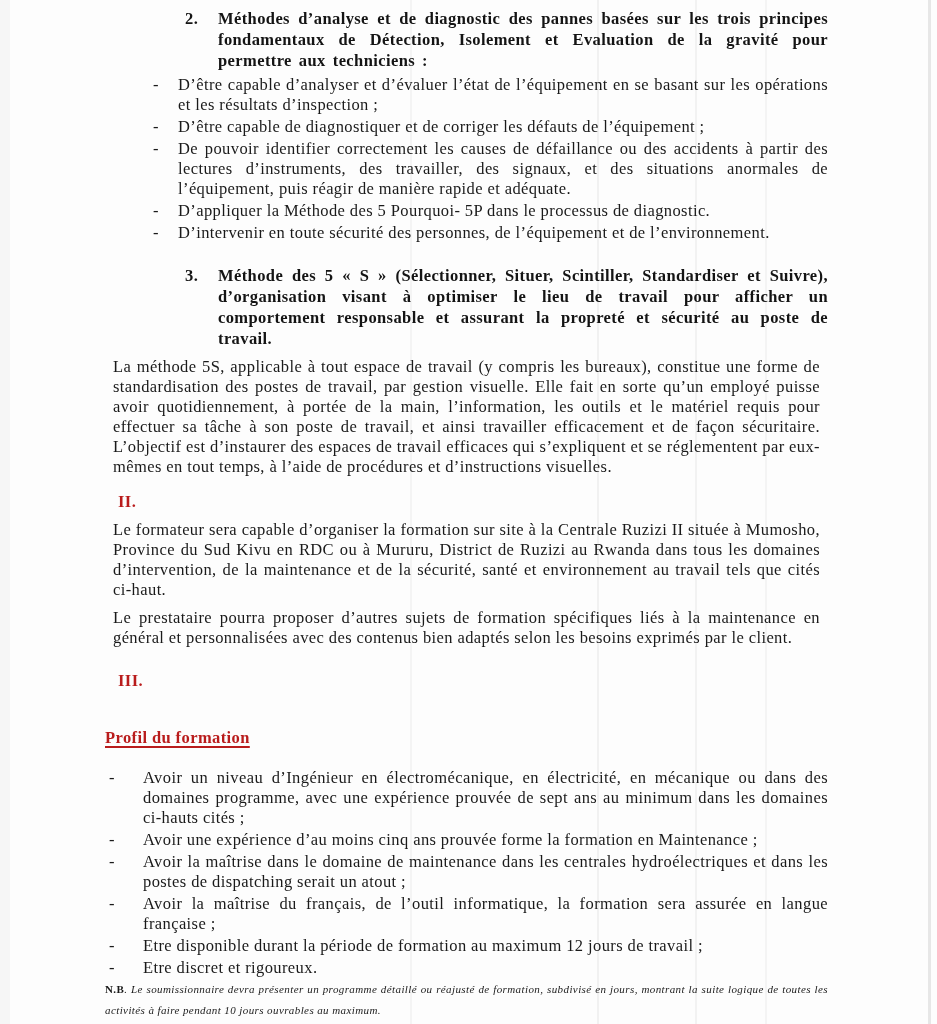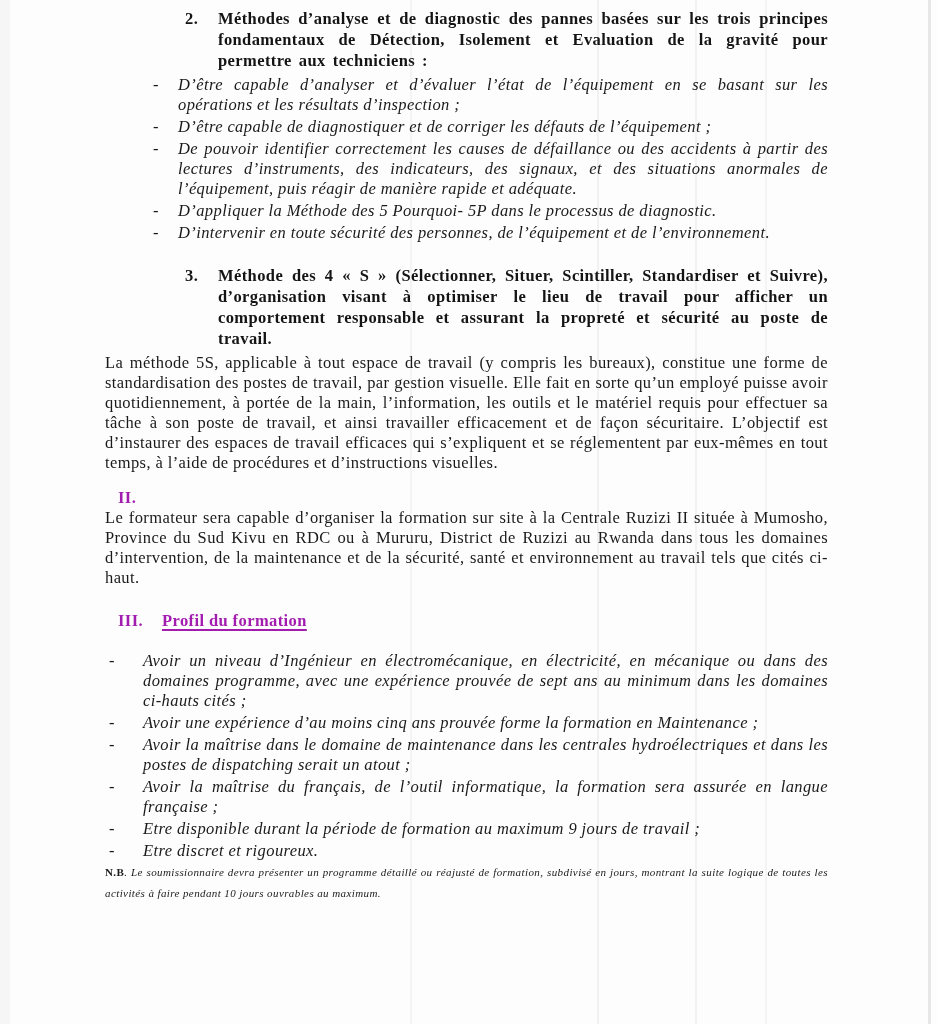--- a/index.html
+++ b/index.html
@@ -33,43 +33,43 @@
     line-height:21px;
     word-spacing:2.5px;
     margin:0 0 4px 80px;
   }
   .num-heading .num { flex:0 0 33px; text-align:left; }
   .num-heading .htext { flex:1; text-align:justify; }
 
   
   .bullet { display:flex; margin-top:2px; }
   .bullet .dash { text-align:left; }
-  .bullet .btext { flex:1; text-align:justify;font-style:italic; }
+  .bullet .btext { flex:1; text-align:justify; }
   .bullets-a .bullet { margin-left:48px; }
   .bullets-a .dash { flex:0 0 25px; }
   .bullets-b .dash { flex:0 0 38px; padding-left:4px; box-sizing:border-box; }
 
-  .para { margin:0; text-align:justify; }
+  .para { margin:8px; text-align:justify; }
   .para + .para { margin-top:2px; }
   .mb14 { margin-bottom:14px; }
 
   
   .sec-heading {
     display:flex;
-    font-weight:bold; color:#a21caf;
+    font-weight:bold; color:#b91c1c;
     line-height:21px;
   }
   .sec-heading .snum { flex:0 0 57px; padding-left:13px; box-sizing:border-box; }
   .sec-heading .stitle {
     text-decoration:underline;
     text-decoration-thickness:1.5px;
     text-underline-offset:3px;
   }
   .gap22 { margin-top:22px; }
-  .gap20 { margin-bottom:20px; }
+  .gap20 { margin-bottom:20px;flex-direction:column; }
 
   
   .nb { margin-top:1px; font-size:11px; line-height:21px; text-align:justify; }
   .nb .nb-label { font-weight:bold; font-style:normal; }
   .nb .nb-text { font-style:italic; }
 </style>
 </head>
 <body>
 
 <div class="page">
@@ -91,43 +91,44 @@
       <div class="bullet">
         <span class="dash">-</span>
         <span class="btext">D’être capable d’analyser et d’évaluer l’état de l’équipement en se basant sur les opérations et les résultats d’inspection ;</span>
       </div>
       <div class="bullet">
         <span class="dash">-</span>
         <span class="btext">D’être capable de diagnostiquer et de corriger les défauts de l’équipement ;</span>
       </div>
       <div class="bullet">
         <span class="dash">-</span>
-        <span class="btext">De pouvoir identifier correctement les causes de défaillance ou des accidents à partir des lectures d’instruments, des indicateurs, des signaux, et des situations anormales de l’équipement, puis réagir de manière rapide et adéquate.</span>
+        <span class="btext">De pouvoir identifier correctement les causes de défaillance ou des accidents à partir des lectures d’instruments, des travailler, des signaux, et des situations anormales de l’équipement, puis réagir de manière rapide et adéquate.</span>
       </div>
       <div class="bullet">
         <span class="dash">-</span>
         <span class="btext">D’appliquer la Méthode des 5 Pourquoi- 5P dans le processus de diagnostic.</span>
       </div>
       <div class="bullet">
         <span class="dash">-</span>
         <span class="btext">D’intervenir en toute sécurité des personnes, de l’équipement et de l’environnement.</span>
       </div>
     </div>
 
     <div class="num-heading gap22">
       <span class="num">3.</span>
-      <span class="htext">Méthode des 4 « S » (Sélectionner, Situer, Scintiller, Standardiser et Suivre), d’organisation visant à optimiser le lieu de travail pour afficher un comportement responsable et assurant la propreté et sécurité au poste de travail.</span>
+      <span class="htext">Méthode des 5 « S » (Sélectionner, Situer, Scintiller, Standardiser et Suivre), d’organisation visant à optimiser le lieu de travail pour afficher un comportement responsable et assurant la propreté et sécurité au poste de travail.</span>
     </div>
 
     <p class="para mb14">La méthode 5S, applicable à tout espace de travail (y compris les bureaux), constitue une forme de standardisation des postes de travail, par gestion visuelle. Elle fait en sorte qu’un employé puisse avoir quotidiennement, à portée de la main, l’information, les outils et le matériel requis pour effectuer sa tâche à son poste de travail, et ainsi travailler efficacement et de façon sécuritaire. L’objectif est d’instaurer des espaces de travail efficaces qui s’expliquent et se réglementent par eux-mêmes en tout temps, à l’aide de procédures et d’instructions visuelles.</p>
 
     <div class="sec-heading">
       <span class="snum">II.</span>
     </div>
     <p class="para">Le formateur sera capable d’organiser la formation sur site à la Centrale Ruzizi II située à Mumosho, Province du Sud Kivu en RDC ou à Mururu, District de Ruzizi au Rwanda dans tous les domaines d’intervention, de la maintenance et de la sécurité, santé et environnement au travail tels que cités ci-haut.</p>
+    <p class="para">Le prestataire pourra proposer d’autres sujets de formation spécifiques liés à la maintenance en général et personnalisées avec des contenus bien adaptés selon les besoins exprimés par le client.</p>
 
     <div class="sec-heading gap22 gap20">
       <span class="snum">III.</span>
       <span class="stitle">Profil du formation</span>
     </div>
 
     <div class="bullets-b">
       <div class="bullet">
         <span class="dash">-</span>
         <span class="btext">Avoir un niveau d’Ingénieur en électromécanique, en électricité, en mécanique ou dans des domaines programme, avec une expérience prouvée de sept ans au minimum dans les domaines ci-hauts cités ;</span>
@@ -139,21 +140,21 @@
       <div class="bullet">
         <span class="dash">-</span>
         <span class="btext">Avoir la maîtrise dans le domaine de maintenance dans les centrales hydroélectriques et dans les postes de dispatching serait un atout ;</span>
       </div>
       <div class="bullet">
         <span class="dash">-</span>
         <span class="btext">Avoir la maîtrise du français, de l’outil informatique, la formation sera assurée en langue française ;</span>
       </div>
       <div class="bullet">
         <span class="dash">-</span>
-        <span class="btext">Etre disponible durant la période de formation au maximum 9 jours de travail ;</span>
+        <span class="btext">Etre disponible durant la période de formation au maximum 12 jours de travail ;</span>
       </div>
       <div class="bullet">
         <span class="dash">-</span>
         <span class="btext">Etre discret et rigoureux.</span>
       </div>
     </div>
 
     <p class="nb"><span class="nb-label">N.B</span><span class="nb-text">. Le soumissionnaire devra présenter un programme détaillé ou réajusté de formation, subdivisé en jours, montrant la suite logique de toutes les activités à faire pendant 10 jours ouvrables au maximum.</span></p>
 
   </div>

